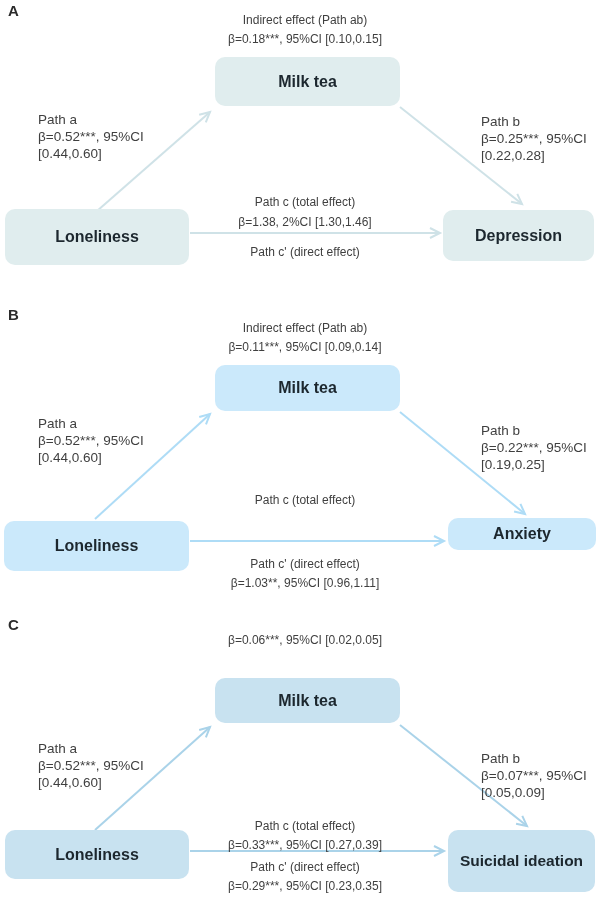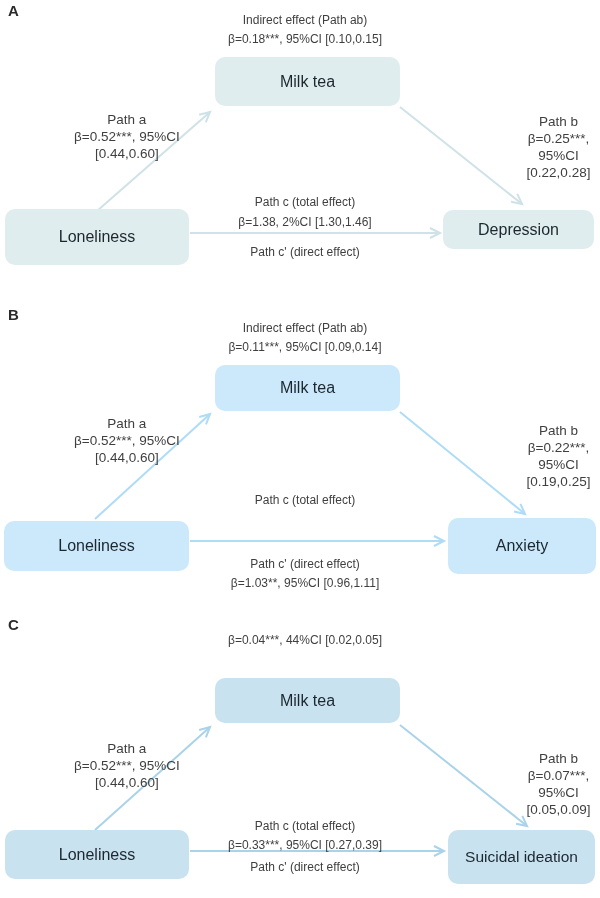--- a/index.html
+++ b/index.html
@@ -5,24 +5,24 @@
   html,body{margin:0;padding:0;}
   body{
     width:600px;height:898px;background:#ffffff;position:relative;overflow:hidden;
     font-family:"Liberation Sans","DejaVu Sans",sans-serif;color:#3f3f3f;
   }
   .panel{position:absolute;left:0;width:600px;}
   .arrows{position:absolute;left:0;top:0;}
   .panel-label{position:absolute;left:8px;top:2px;font-weight:bold;font-size:15px;color:#2b2b2b;}
   .node{
     position:absolute;border-radius:10px;display:flex;align-items:center;justify-content:center;
-    font-weight:normal;font-size:16px;color:#1c272e;
+    font-weight:bold;font-size:16px;color:#1c272e;
   }
   .center-text{position:absolute;left:155px;width:300px;text-align:center;font-size:12px;line-height:19px;}
-  .side-text{position:absolute;font-size:13.5px;line-height:17px;text-align:center;margin-left:36px;}
+  .side-text{position:absolute;font-size:13.5px;line-height:17px;text-align:left;}
 </style>
 </head>
 <body>
 
 <section class="panel" style="top:0;height:300px">
   <svg class="arrows" width="600" height="300">
     <defs>
       <marker id="arrow-a" markerUnits="userSpaceOnUse" markerWidth="18" markerHeight="16" refX="12" refY="7" orient="auto">
         <path d="M2,2 L12,7 L2,12" fill="none" stroke-width="2" stroke="#cfe2e7"></path>
       </marker>
@@ -52,21 +52,21 @@
   <div class="center-text" style="top:192px;line-height:20px">
     <div>Path c (total effect)</div>
     <div>β=1.38, 2%CI [1.30,1.46]</div>
   </div>
   <div class="center-text" style="top:243px">
     <div>Path c' (direct effect)</div>
   </div>
   <div class="node" style="left: 5px; top: 209px; width: 184px; height: 56px; background-color: rgb(224, 237, 238);">
     <span>Loneliness</span>
   </div>
-  <div class="node" style="left: 443px; top: 210px; width: 151px; height: 39px; background-color: rgb(224, 237, 238);">
+  <div class="node" style="left: 443px; top: 210px; width: 151px; height: 51px; background-color: rgb(224, 237, 238);">
     <span>Depression</span>
   </div>
 </section>
 
 <section class="panel" style="top:300px;height:308px">
   <svg class="arrows" width="600" height="308">
     <defs>
       <marker id="arrow-b" markerUnits="userSpaceOnUse" markerWidth="18" markerHeight="16" refX="12" refY="7" orient="auto">
         <path d="M2,2 L12,7 L2,12" fill="none" stroke-width="2" stroke="#aedcf6"></path>
       </marker>
@@ -96,59 +96,60 @@
   <div class="center-text" style="top:190px;line-height:20px">
     <div>Path c (total effect)</div>
   </div>
   <div class="center-text" style="top:255px">
     <div>Path c' (direct effect)</div>
     <div>β=1.03**, 95%CI [0.96,1.11]</div>
   </div>
   <div class="node" style="left: 4px; top: 221px; width: 185px; height: 50px; background-color: rgb(203, 233, 251);">
     <span>Loneliness</span>
   </div>
-  <div class="node" style="left: 448px; top: 218px; width: 148px; height: 56px; background-color: rgb(203, 233, 251);">
+  <div class="node" style="left: 448px; top: 218px; width: 148px; height: 32px; background-color: rgb(203, 233, 251);">
     <span>Anxiety</span>
   </div>
 </section>
 
 <section class="panel" style="top:608px;height:290px">
   <svg class="arrows" width="600" height="290">
     <defs>
       <marker id="arrow-c" markerUnits="userSpaceOnUse" markerWidth="18" markerHeight="16" refX="12" refY="7" orient="auto">
         <path d="M2,2 L12,7 L2,12" fill="none" stroke-width="2" stroke="#aad3e9"></path>
       </marker>
     </defs>
     <line x1="95" y1="222" x2="210" y2="119" stroke-width="2" marker-end="url(#arrow-c)" stroke="#aad3e9"></line>
     <line x1="400" y1="117" x2="527" y2="218" stroke-width="2" marker-end="url(#arrow-c)" stroke="#aad3e9"></line>
     <line x1="190" y1="243" x2="444" y2="243" stroke-width="2" marker-end="url(#arrow-c)" stroke="#aad3e9"></line>
   </svg>
   <div class="panel-label" style="top:8px">C</div>
   <div class="center-text" style="top:22px;line-height:20px">
-    <div>β=0.04***, 44%CI [0.02,0.05]</div>
+    <div>β=0.06***, 95%CI [0.02,0.05]</div>
   </div>
   <div class="node" style="left: 215px; top: 70px; width: 185px; height: 45px; background-color: rgb(200, 226, 240);">
     <span>Milk tea</span>
   </div>
   <div class="side-text" style="left:38px;top:132px">
     <div>Path a</div>
     <div>β=0.52***, 95%CI</div>
     <div>[0.44,0.60]</div>
   </div>
   <div class="side-text" style="left:481px;top:142px">
     <div>Path b</div>
     <div>β=0.07***, 95%CI</div>
     <div>[0.05,0.09]</div>
   </div>
   <div class="center-text" style="top:209px">
     <div>Path c (total effect)</div>
     <div>β=0.33***, 95%CI [0.27,0.39]</div>
   </div>
   <div class="center-text" style="top:250px">
     <div>Path c' (direct effect)</div>
+    <div>β=0.29***, 95%CI [0.23,0.35]</div>
   </div>
   <div class="node" style="left: 5px; top: 222px; width: 184px; height: 49px; background-color: rgb(200, 226, 240);">
     <span>Loneliness</span>
   </div>
-  <div class="node" style="left: 448px; top: 222px; width: 147px; height: 54px; font-size: 15.5px; background-color: rgb(200, 226, 240);">
+  <div class="node" style="left: 448px; top: 222px; width: 147px; height: 62px; font-size: 15.5px; background-color: rgb(200, 226, 240);">
     <span>Suicidal ideation</span>
   </div>
 </section>
 
 </body></html>

